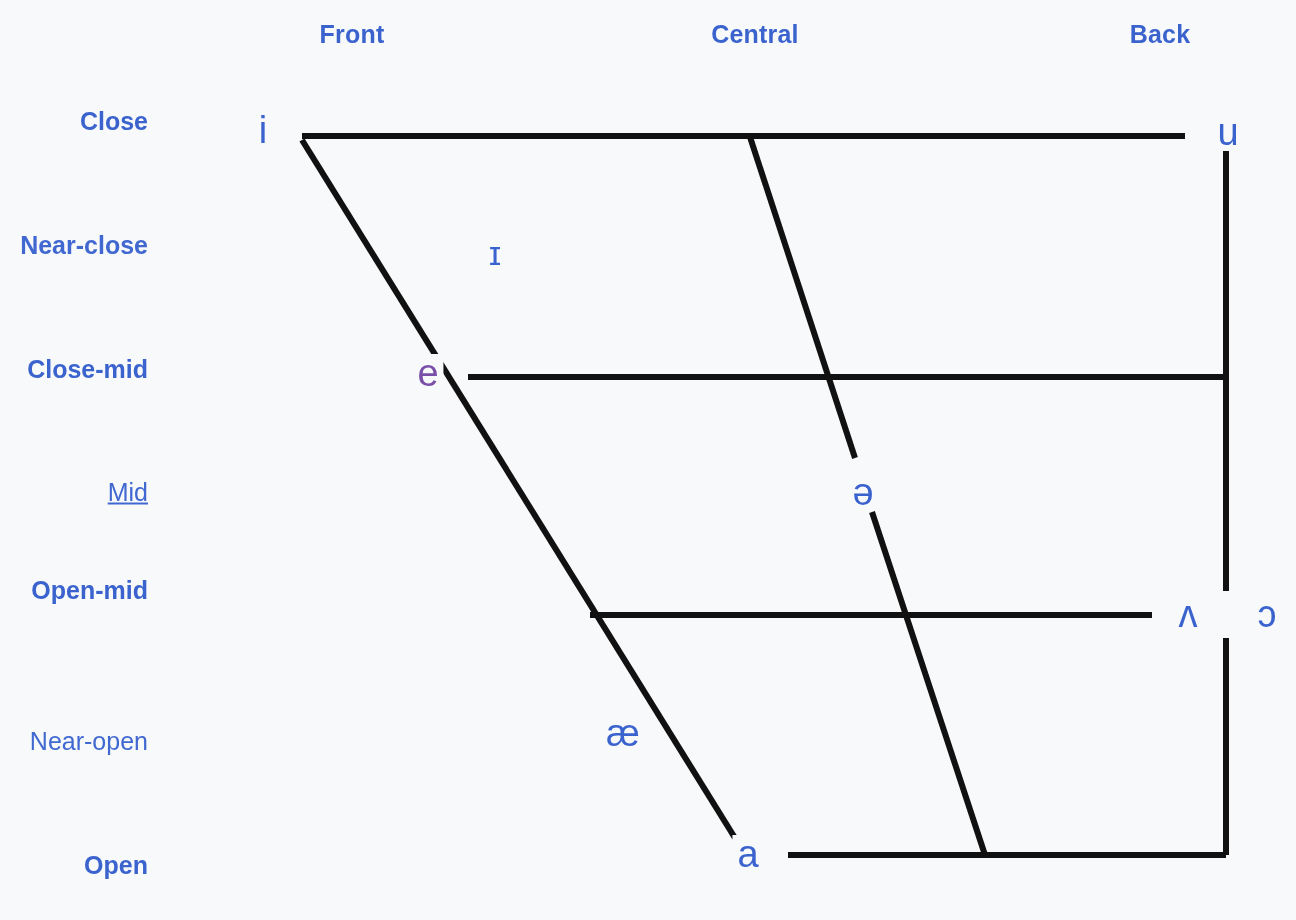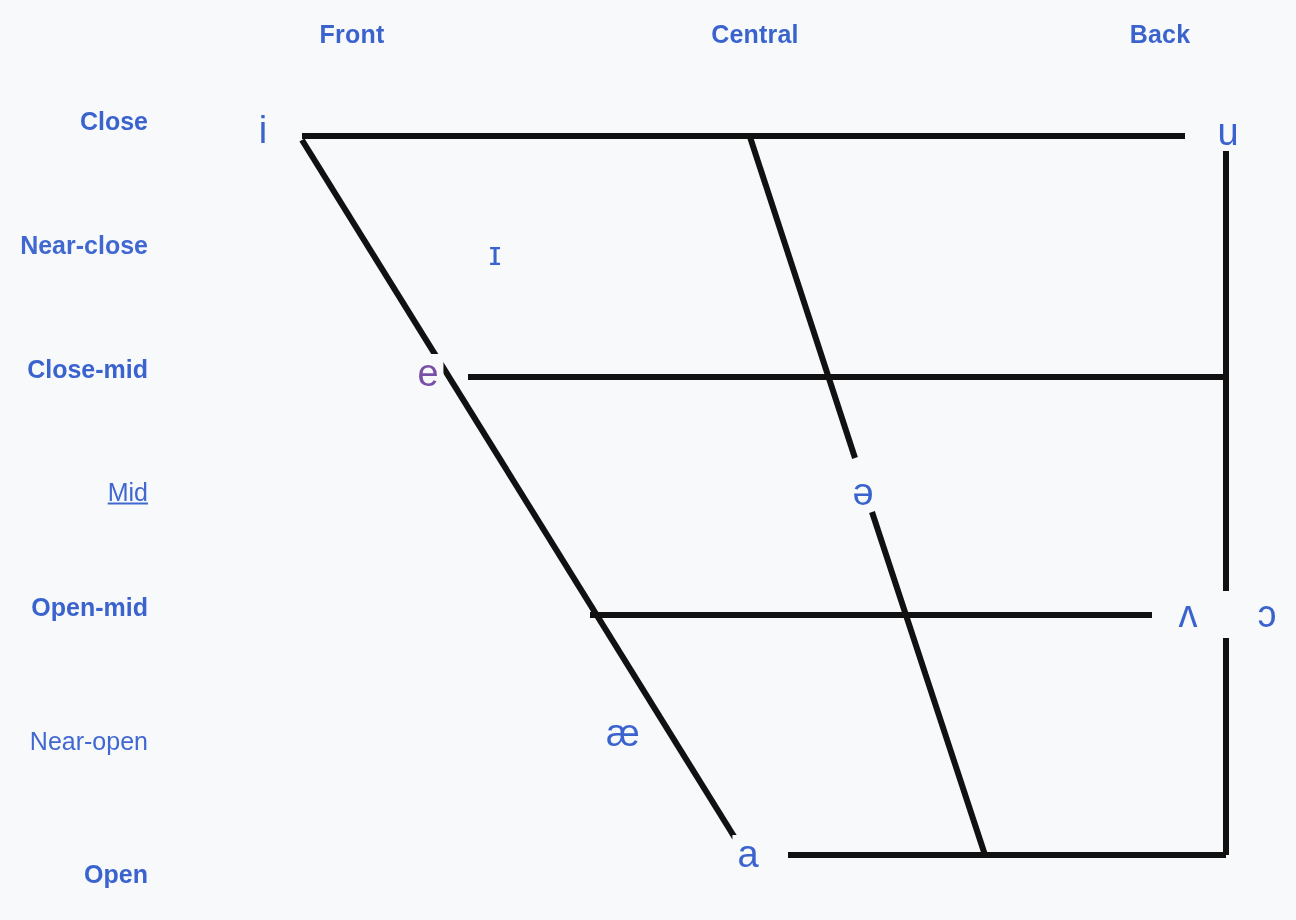--- a/index.html
+++ b/index.html
@@ -57,23 +57,23 @@
 <div id="chart-root">
 
   <div class="col-header" style="left:352px;top:20px;">Front</div>
   <div class="col-header" style="left:755px;top:20px;">Central</div>
   <div class="col-header" style="left:1160px;top:20px;">Back</div>
 
   <div class="row-label bold" style="top:121px;">Close</div>
   <div class="row-label reg" style="top:245px;font-weight:bold;">Near-close</div>
   <div class="row-label bold" style="top:369px;">Close-mid</div>
   <div class="row-label reg" style="top:492px;text-decoration:underline;">Mid</div>
-  <div class="row-label bold" style="top:607px;margin-left:48px;">Open-mid</div>
+  <div class="row-label bold" style="top:590px;margin-left:48px;">Open-mid</div>
   <div class="row-label reg" style="top:741px;">Near-open</div>
-  <div class="row-label bold" style="top:865px;margin-top:9px;">Open</div>
+  <div class="row-label bold" style="top:865px;">Open</div>
 
   <svg id="trapezoid-svg" viewBox="0 0 1296 920">
     <g stroke="#111111" stroke-width="6" stroke-linecap="butt" fill="none">
       <line x1="302" y1="136" x2="1185" y2="136"></line>
       <line x1="1226" y1="150" x2="1226" y2="591"></line>
       <line x1="1226" y1="638" x2="1226" y2="855"></line>
       <line x1="788" y1="855" x2="1226" y2="855"></line>
       <line x1="302" y1="140" x2="735" y2="838"></line>
       <line x1="750" y1="137" x2="855" y2="458"></line>
       <line x1="872" y1="512" x2="985" y2="855"></line>

